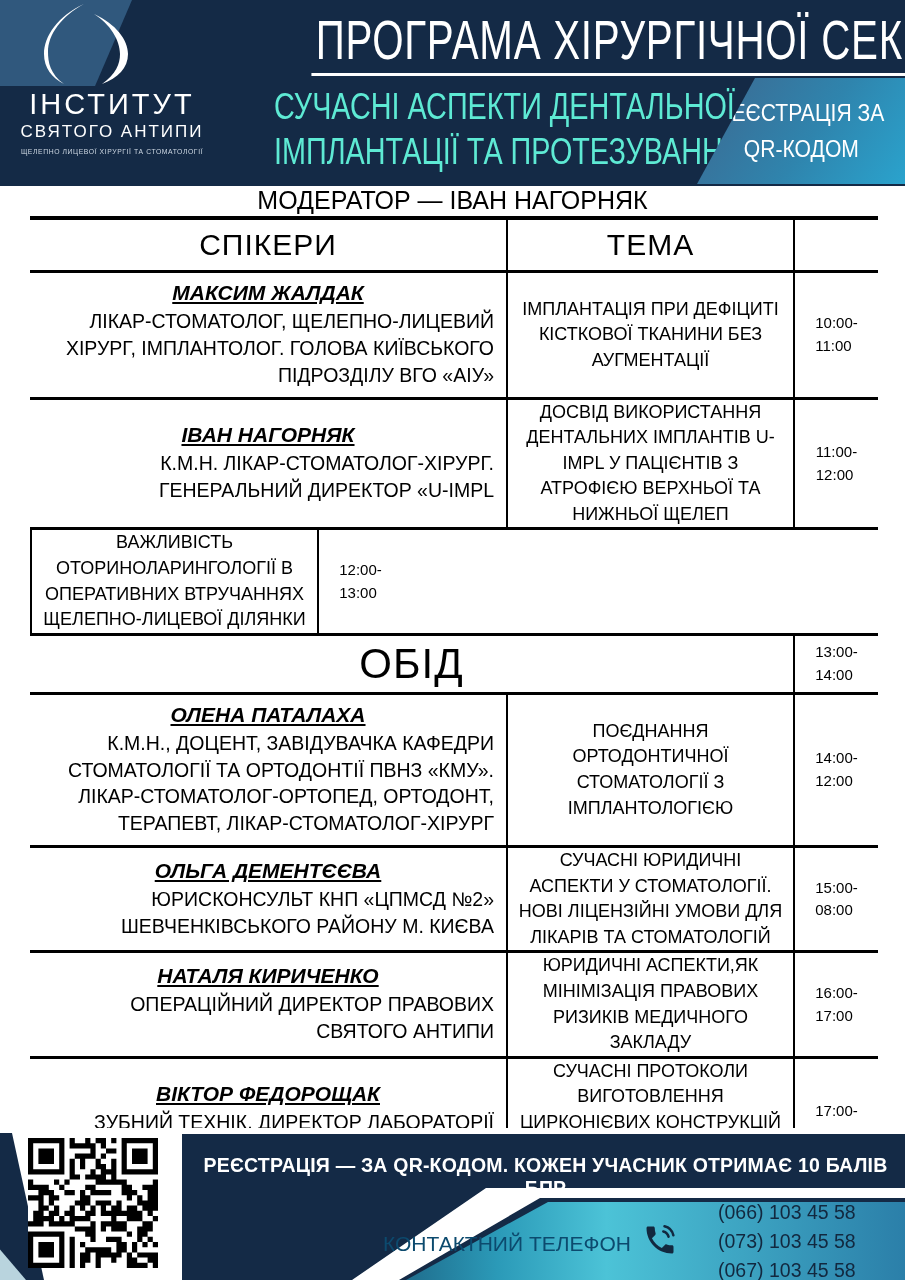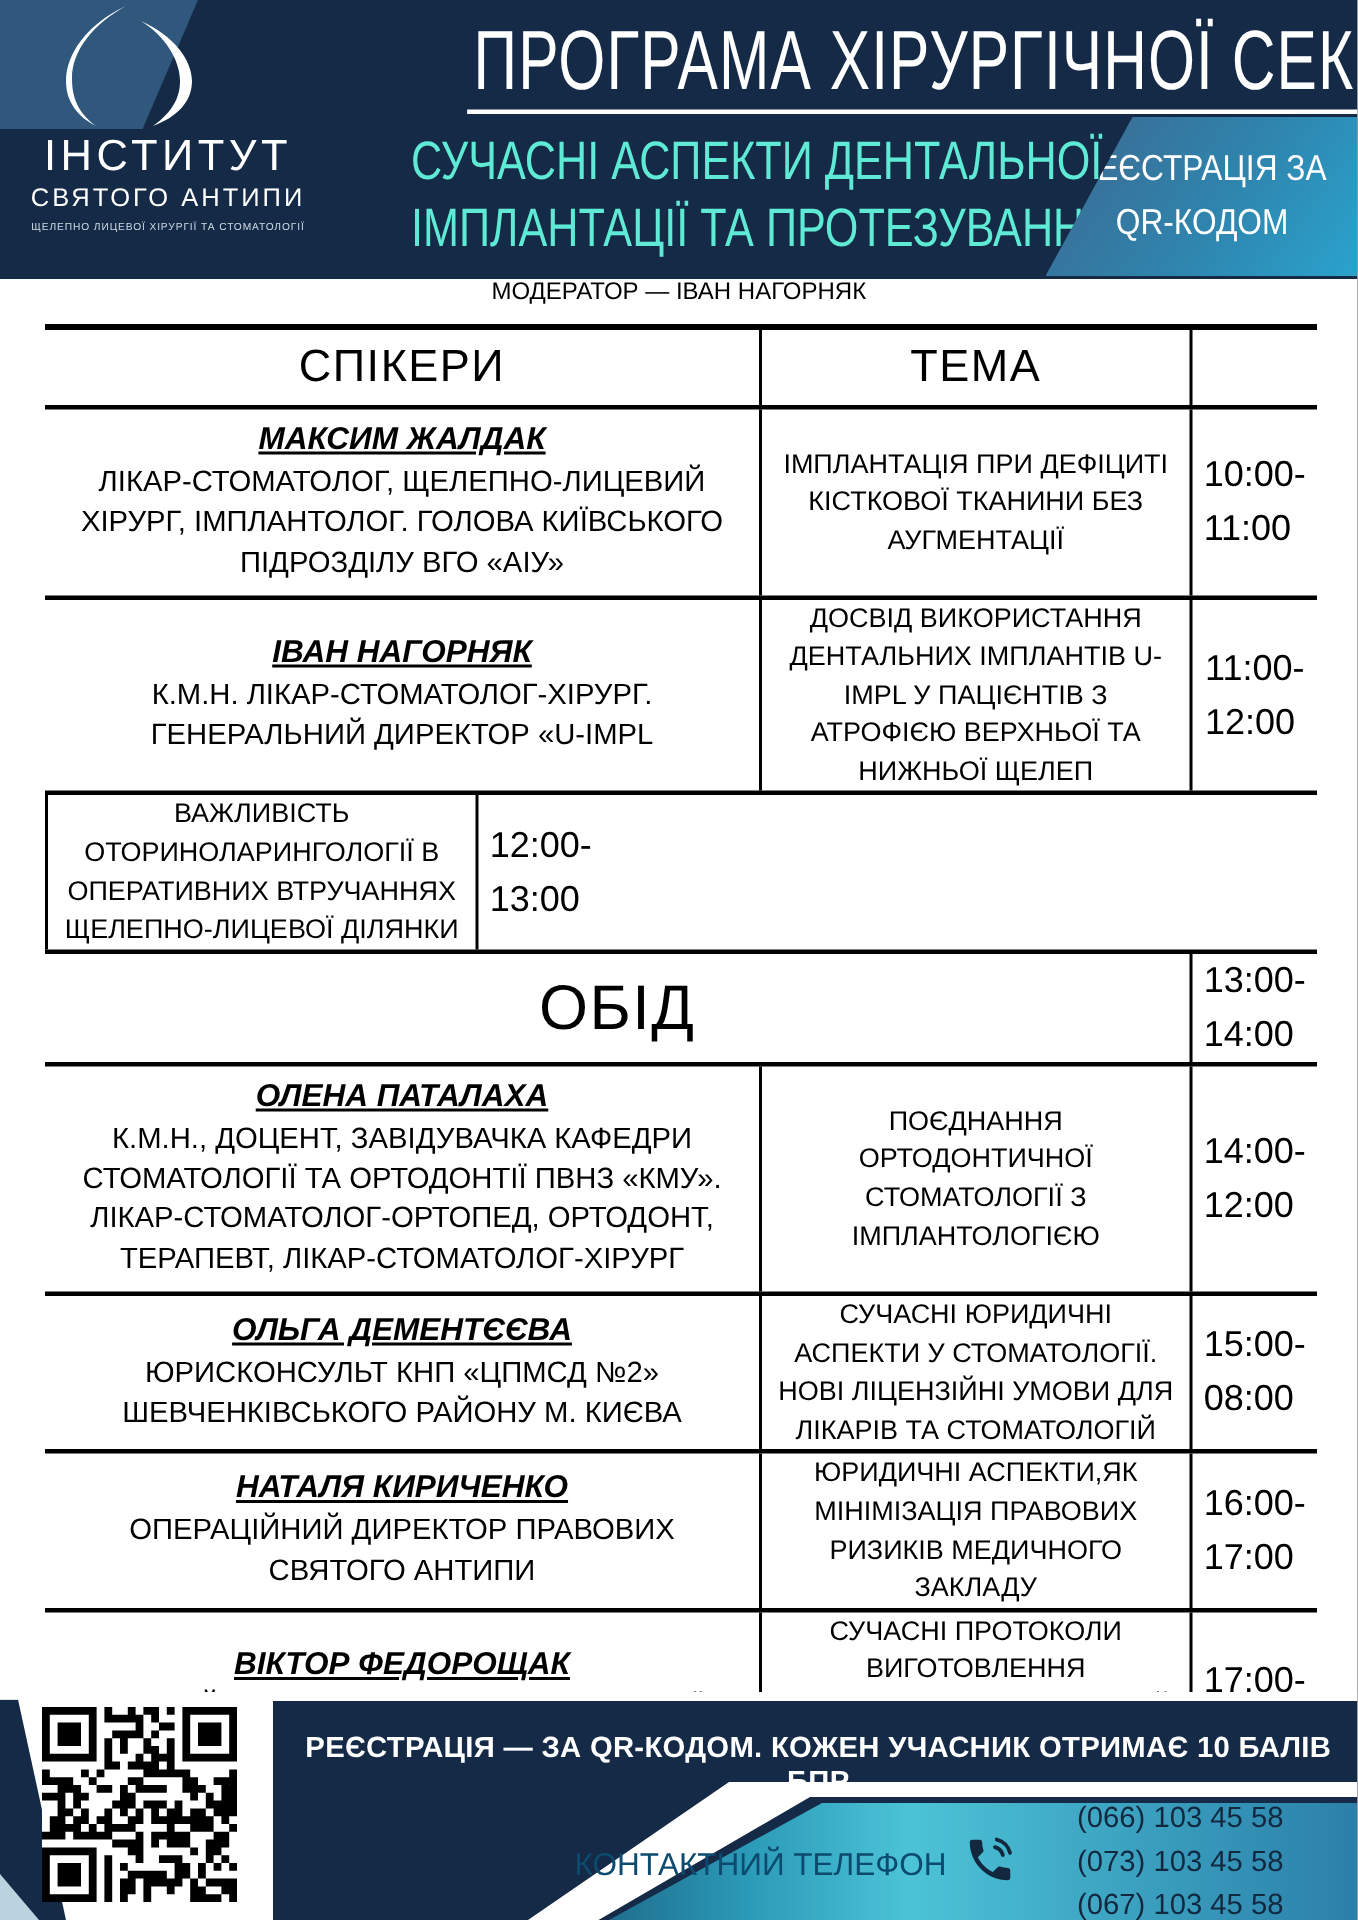--- a/index.html
+++ b/index.html
@@ -20,34 +20,34 @@
   .inst-2{font-size:17px;letter-spacing:2px;line-height:1.3;}
   .inst-3{font-size:6.8px;letter-spacing:.6px;margin-top:5px;color:#cfd9e4;}
   .subtitle{position:absolute;left:224px;top:84px;width:500px;text-align:center;color:#5eead4;}
   .subtitle-line{display:block;font-size:36px;line-height:1.26;transform:scaleX(.8);transform-origin:50% 50%;white-space:nowrap;}
   .reg-badge{position:absolute;right:0;top:78px;width:208px;height:106px;
     background:linear-gradient(125deg,#3d6890 0%,#2f84ad 55%,#2aa3cd 100%);
     clip-path:polygon(58px 0,100% 0,100% 100%,0 100%);
     display:flex;flex-direction:column;justify-content:center;align-items:center;color:#fff;}
   .reg-badge span{font-size:24px;line-height:1.5;transform:scaleX(.88);white-space:nowrap;}
   
-  .moderator{position:absolute;left:0;top:186px;width:905px;text-align:center;font-size:16px;letter-spacing:0;}
+  .moderator{position:absolute;left:0;top:186px;width:905px;text-align:center;font-size:25px;letter-spacing:0;}
   
   .table{position:absolute;left:30px;top:216px;width:848px;border-top:4px solid #000;}
   .t-row{display:flex;border-bottom:3px solid #000;box-sizing:border-box;}
   .t-row.last{border-bottom:none;}
   .cell{box-sizing:border-box;display:flex;flex-direction:column;justify-content:center;align-items:center;text-align:center;}
   .c-speaker{width:476px;padding:8px 12px;}
   .c-topic{width:287px;border-left:2px solid #000;padding:0 10px;font-size:18px;line-height:1.42;}
   .c-time{width:85px;border-left:2px solid #000;justify-content:center;}
-  .time{white-space:pre-line;text-align:left;font-size:24px;line-height:1.5;}
+  .time{white-space:pre-line;text-align:left;font-size:15px;line-height:1.5;}
   .c-head{font-size:30px;letter-spacing:1px;}
   .c-span{width:763px;padding:4px 14px;}
   .sp-name{font-weight:bold;font-style:italic;text-decoration:underline;font-size:21px;margin-bottom:3px;}
-  .sp-desc{font-size:19.5px;line-height:1.38;}
+  .sp-desc{font-size:19.5px;line-height:1.38;text-align:right;}
   .break-label{font-size:42px;letter-spacing:1px;}
   .testing{font-size:17.5px;line-height:1.42;}
   .testing b{font-weight:bold;}
   
   .footer{position:absolute;left:0;top:1128px;width:905px;height:152px;background:#fff;}
   .f-navy-strip{position:absolute;left:0;top:5px;width:44px;height:147px;background:#142a46;
     clip-path:polygon(0 0,12px 0,44px 100%,0 100%);}
   .f-sliver{position:absolute;left:0;top:118px;width:26px;height:34px;background:#b9d4de;
     clip-path:polygon(0 10%,100% 100%,0 100%);}
   .qr{position:absolute;left:28px;top:10px;width:130px;height:130px;background:#fff;}

